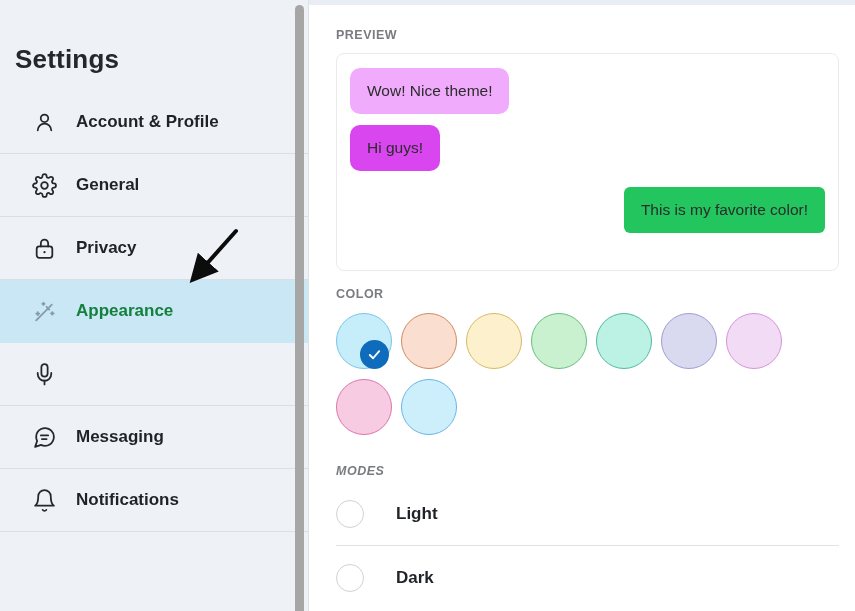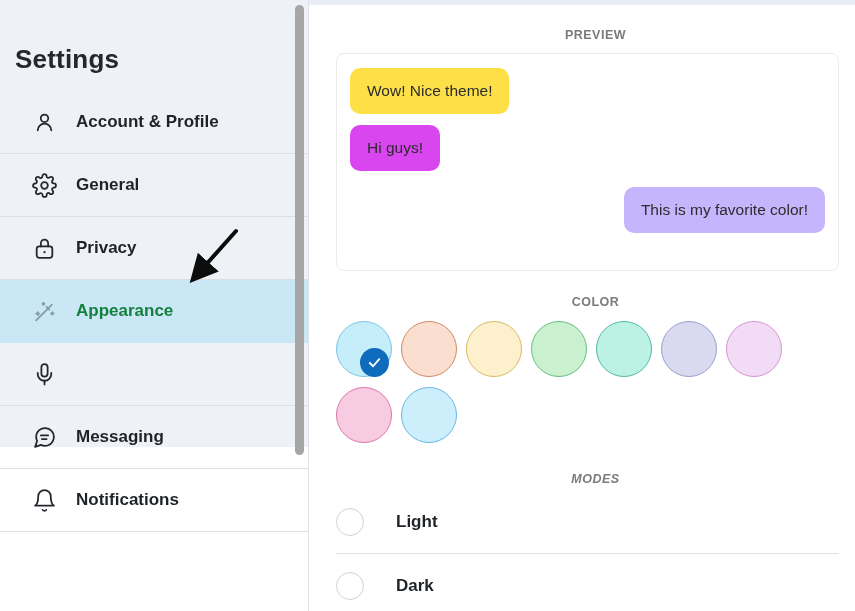--- a/index.html
+++ b/index.html
@@ -8,21 +8,21 @@
     font-family: "Liberation Sans", sans-serif;
     background: #ffffff;
     color: #1c2024;
     display: flex;
   }
 
   
   .sidebar {
     position: relative;
     width: 308px;
-    height: 447px;
+    height: 611px;
     background: #eef1f6;
     flex-shrink: 0;
   }
   .sidebar-title {
     font-size: 26px;
     font-weight: 700;
     color: #24272c;
     padding: 44px 0 0 15px;
     letter-spacing: 0.2px;
   }
@@ -72,21 +72,20 @@
 
   
   .main {
     position: relative;
     flex: 1;
     height: 611px;
     background: #ffffff;
     border-left: 1px solid #dfe3e8;
     padding: 0 0 0 27px;
     overflow: hidden;
-    text-align: center;
   }
   .top-strip {
     position: absolute;
     left: 0; top: 0; right: 0;
     height: 5px;
     background: #e9eef4;
   }
   .section-heading {
     font-size: 12.5px;
     font-weight: 700;
@@ -107,21 +106,21 @@
   }
   .bubble-row { display: flex; margin-bottom: 11px; }
   .bubble-row.right { justify-content: flex-end; margin-top: 5px; margin-bottom: 0; }
   .bubble {
     padding: 14px 17px;
     border-radius: 10px;
     font-size: 15.5px;
     color: #2c2c2c;
   }
 
-  .heading-color { margin-top: 24px; }
+  .heading-color { margin-top: 16px; }
   .swatch-grid {
     margin-top: 12px;
     width: 462px;
     display: flex;
     flex-wrap: wrap;
     gap: 10px 9px;
   }
   .swatch {
     position: relative;
     width: 56px; height: 56px;
@@ -259,27 +258,27 @@
   </svg>
 </div>
 
 <div class="main">
   <div class="top-strip"></div>
 
   <div class="section-heading heading-preview">PREVIEW</div>
 
   <div class="preview-card">
     <div class="bubble-row">
-      <div class="bubble" style="background: #fde047;">Wow! Nice theme!</div>
+      <div class="bubble" style="background: #f0abfc;">Wow! Nice theme!</div>
     </div>
     <div class="bubble-row">
       <div class="bubble" style="background: #d946ef;">Hi guys!</div>
     </div>
     <div class="bubble-row right">
-      <div class="bubble" style="background: #c4b5fd;">This is my favorite color!</div>
+      <div class="bubble" style="background: #22c55e; border-radius: 6px;">This is my favorite color!</div>
     </div>
   </div>
 
   <div class="section-heading heading-color">COLOR</div>
 
   <div class="swatch-grid">
     <div class="swatch" style="background: rgb(197, 237, 250); border-color: rgb(124, 197, 230);">
       <span class="check-badge" style="background: rgb(15, 108, 189);">
         <svg width="15" height="15" viewBox="0 0 16 16" fill="none" stroke="#ffffff" stroke-width="2" stroke-linecap="round" stroke-linejoin="round">
             <polyline points="3,8.5 6.5,12 13,4.5"></polyline>

